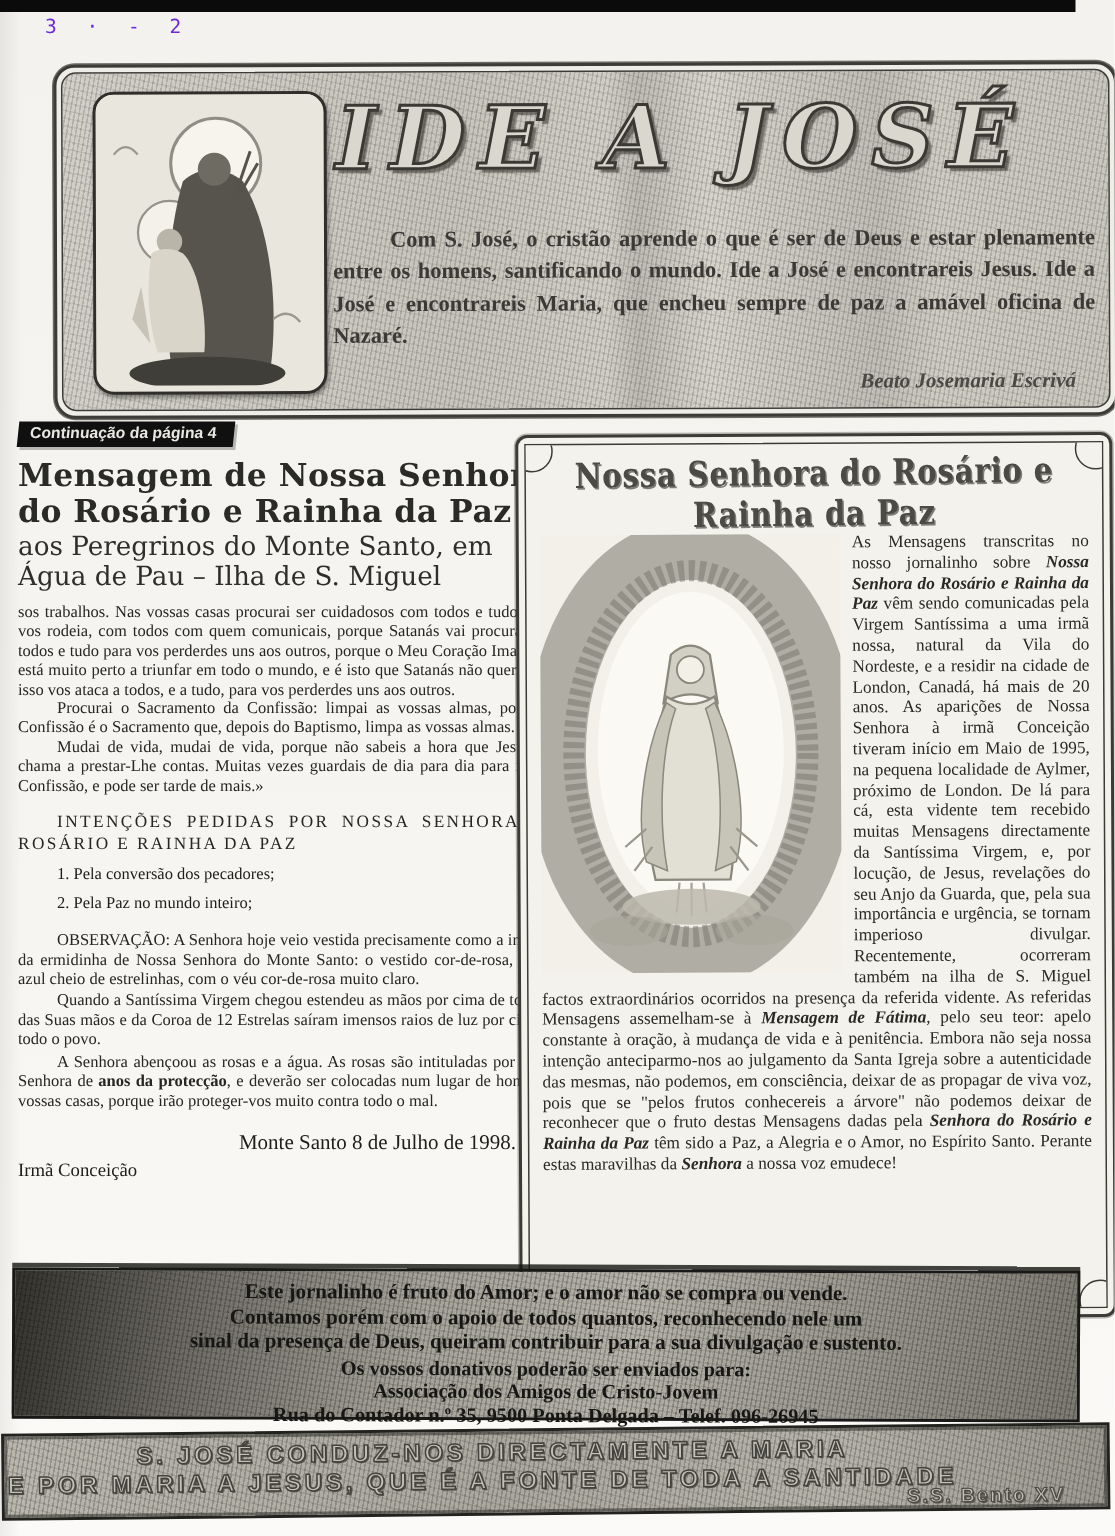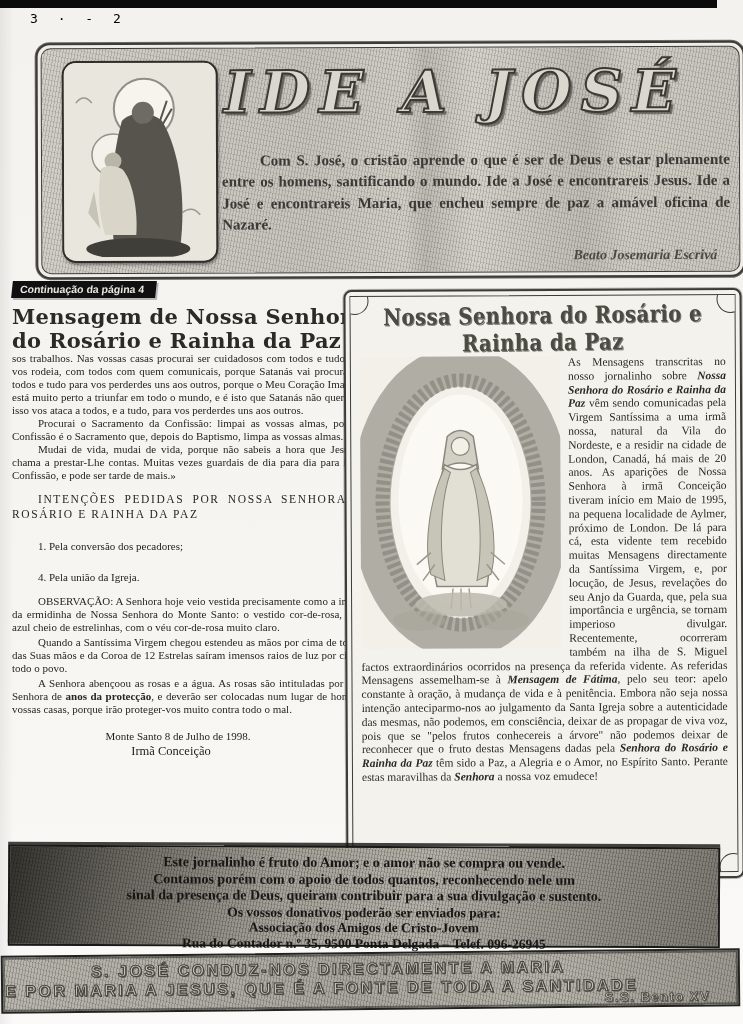--- a/index.html
+++ b/index.html
@@ -8,21 +8,21 @@
     background:
       linear-gradient(90deg, rgba(0,0,0,0.06) 0, rgba(0,0,0,0) 14px),
       linear-gradient(180deg, #f3f2ee 0%, #f6f5f1 60%, #fbfaf8 100%);
     font-family:"Liberation Serif", serif;color:#1d1d1b;
   }
   .np{cursor:default;}
 
   
   .top-bar{position:absolute;left:0;top:0;width:717px;height:8px;background:#0b0b0b;}
   .pencil{position:absolute;left:30px;top:11px;font-family:"DejaVu Sans Mono",monospace;
-    font-size:13px;color:#000000;letter-spacing:6px;}
+    font-size:13px;color:#6d28d9;letter-spacing:6px;}
 
   
   .masthead{position:absolute;left:36px;top:42px;width:699px;height:226px;
     border:2px solid #3c3b37;border-radius:14px;padding:3px;
     background:#efede8;box-shadow:0 0 0 1px #6b6a64;transform:rotate(-0.2deg);}
   .masthead-inner{position:relative;width:100%;height:100%;border:1px solid #3c3b37;border-radius:10px;
     box-sizing:border-box;overflow:hidden;
     background:
       repeating-linear-gradient(100deg, rgba(45,44,40,0.18) 0 1px, rgba(0,0,0,0) 1px 3px),
       repeating-linear-gradient(12deg, rgba(45,44,40,0.10) 0 1px, rgba(0,0,0,0) 1px 5px),
@@ -50,26 +50,26 @@
     padding:2px 12px 3px 8px;transform:skewX(-6deg);box-shadow:2px 2px 0 rgba(0,0,0,0.25);}
   .headline{margin:7px 0 0 0;font-family:"DejaVu Serif",serif;font-weight:bold;
     font-size:21px;line-height:1.12;letter-spacing:0.3px;color:#2a2a27;}
   .subhead{margin:3px 0 6px 0;font-family:"DejaVu Serif",serif;font-weight:normal;
     font-size:17.5px;line-height:1.16;color:#2e2e2b;}
   .body-p{margin:0;font-size:11px;line-height:1.18;text-align:justify;color:#262624;}
   .body-p.ind{text-indent:26px;}
   .intent-head{margin:10px 0 0 0;font-size:11.5px;letter-spacing:1.6px;line-height:1.3;
     text-indent:26px;text-align:justify;color:#262624;}
   .intent-intro{margin:2px 0 0 0;font-size:11px;text-indent:26px;}
-  .intent-item{margin:18px 0 0 0;font-size:11px;line-height:1.2;text-indent:26px;text-align:justify;}
+  .intent-item{margin:6px 0 0 0;font-size:11px;line-height:1.2;text-indent:26px;text-align:justify;}
   .obs{margin:11px 0 0 0;}
   .obs2{margin-top:2px;}
   .bold{font-weight:bold;}
-  .dateline{margin:14px 30px 0 0;font-size:11px;text-align:center;}
-  .signature{margin:2px 44px 10px 0;font-size:12.5px;text-align:center;}
+  .dateline{margin:14px 30px 0 0;font-size:14px;text-align:right;}
+  .signature{margin:2px 44px 10px 0;font-size:12.5px;text-align:left;}
 
   
   .sidebox{position:absolute;left:345px;top:289px;width:394px;height:586px;
     border:2px solid #39383380;border-color:#3c3b36;border-radius:8px;
     box-shadow:0 0 0 1px rgba(60,59,54,0.35);background:#f4f2ec;transform:rotate(-0.3deg);}
   .sidebox-inner{position:absolute;inset:4px;border:1px solid #3c3b36;overflow:hidden;}
   .corner{position:absolute;width:26px;height:26px;border:1px solid #3c3b36;border-radius:50%;
     background:#f4f2ec;z-index:1;}
   .c-tl{left:-10px;top:-10px;} .c-tr{right:-10px;top:-10px;}
   .c-bl{left:-10px;bottom:-10px;} .c-br{right:-10px;bottom:-10px;}
@@ -137,28 +137,29 @@
     </div>
     <div class="masthead-title np">IDE A JOSÉ</div>
     <div class="masthead-quote np">Com S. José, o cristão aprende o que é ser de Deus e estar plenamente entre os homens, santificando o mundo. Ide a José e encontrareis Jesus. Ide a José e encontrareis Maria, que encheu sempre de paz a amável oficina de Nazaré.</div>
     <div class="masthead-attrib np">Beato Josemaria Escrivá</div>
   </div>
 </div>
 
 <div class="left-col np">
   <span class="cont-label">Continuação da página 4</span>
   <h1 class="headline">Mensagem de Nossa Senhora do Rosário e Rainha da Paz</h1>
+  <h2 class="subhead">aos Peregrinos do Monte Santo, em Água de Pau – Ilha de S. Miguel</h2>
 
   <p class="body-p">sos trabalhos. Nas vossas casas procurai ser cuidadosos com todos e tudo o que vos rodeia, com todos com quem comunicais, porque Satanás vai procurar usar todos e tudo para vos perderdes uns aos outros, porque o Meu Coração Imaculado está muito perto a triunfar em todo o mundo, e é isto que Satanás não quer. E por isso vos ataca a todos, e a tudo, para vos perderdes uns aos outros.</p>
   <p class="body-p ind">Procurai o Sacramento da Confissão: limpai as vossas almas, porque a Confissão é o Sacramento que, depois do Baptismo, limpa as vossas almas.</p>
   <p class="body-p ind">Mudai de vida, mudai de vida, porque não sabeis a hora que Jesus vos chama a prestar-Lhe contas. Muitas vezes guardais de dia para dia para irdes à Confissão, e pode ser tarde de mais.»</p>
 
   <p class="intent-head">INTENÇÕES PEDIDAS POR NOSSA SENHORA DO ROSÁRIO E RAINHA DA PAZ</p>
   <p class="intent-item">1. Pela conversão dos pecadores;</p>
-  <p class="intent-item">4. Pela união da Igreja.</p>
+  <p class="intent-item">2. Pela Paz no mundo inteiro;</p>
 
   <p class="body-p ind obs">OBSERVAÇÃO: A Senhora hoje veio vestida precisamente como a imagem da ermidinha de Nossa Senhora do Monte Santo: o vestido cor-de-rosa, manto azul cheio de estrelinhas, com o véu cor-de-rosa muito claro.</p>
   <p class="body-p ind obs obs2">Quando a Santíssima Virgem chegou estendeu as mãos por cima de todos, e das Suas mãos e da Coroa de 12 Estrelas saíram imensos raios de luz por cima de todo o povo.</p>
   <p class="body-p ind obs obs2"><span>A Senhora abençoou as rosas e a água. As rosas são intituladas por Nossa Senhora de </span><span class="bold">anos da protecção</span><span>, e deverão ser colocadas num lugar de honra nas vossas casas, porque irão proteger-vos muito contra todo o mal.</span></p>
 
   <p class="dateline">Monte Santo  8 de Julho de 1998.</p>
   <p class="signature">Irmã Conceição</p>
 </div>
 
 <div class="sidebox np">

